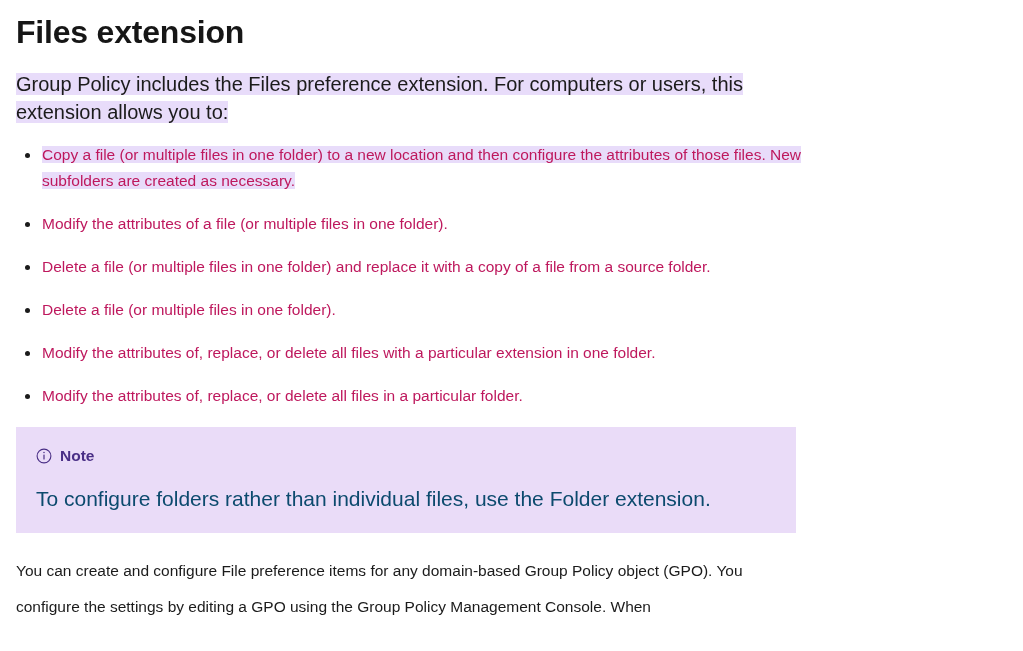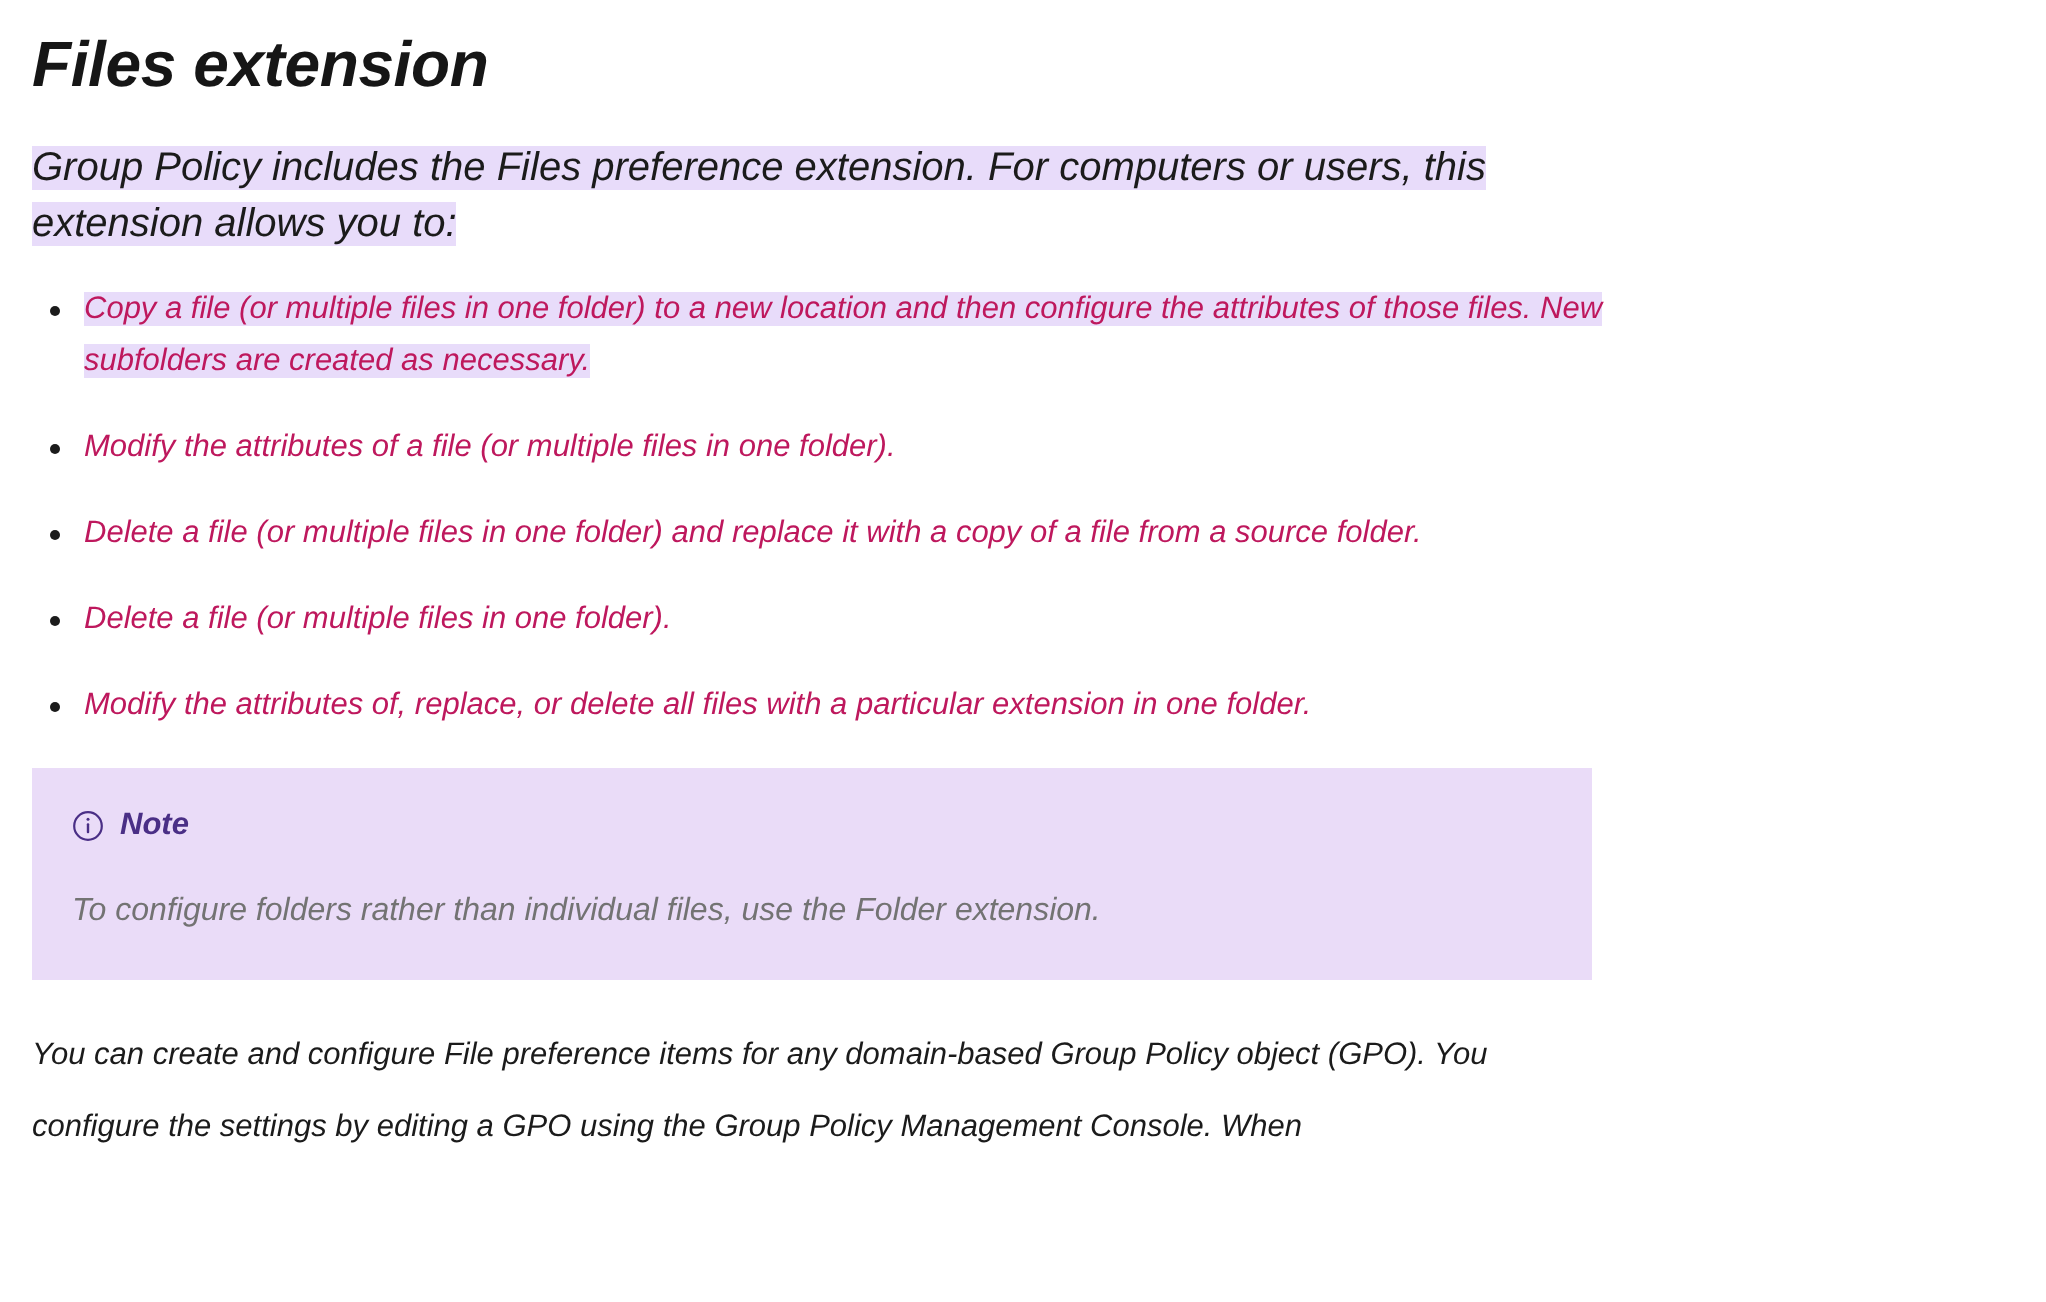--- a/index.html
+++ b/index.html
@@ -14,21 +14,20 @@
     font-family: "Liberation Sans", sans-serif;
     color: #171717;
     -webkit-font-smoothing: antialiased;
   }
   .page {
     position: relative;
     width: 1023px;
     height: 651px;
     box-sizing: border-box;
     padding: 0 0 0 16px;
-    font-style: italic;
   }
   .doc-title {
     font-size: 32px;
     font-weight: 700;
     letter-spacing: -0.2px;
     line-height: 1.25;
     margin: 0;
     padding-top: 12px;
     color: #161616;
   }
@@ -87,23 +86,23 @@
   }
   .note-icon {
     display: inline-flex;
     width: 16px;
     height: 16px;
     align-items: center;
     justify-content: center;
   }
   .note-icon svg { display: block; }
   .note-body {
-    font-size: 16px;
+    font-size: 21px;
     line-height: 24px;
-    color: #737373;
+    color: #0c4a6e;
   }
   .closing {
     margin: 20px 0 0 0;
     font-size: 15.5px;
     line-height: 36px;
     max-width: 790px;
     color: #1b1b1b;
   }
 </style>
 </head>
@@ -114,20 +113,21 @@
   <h1 class="doc-title">Files extension</h1>
 
   <p class="intro"><span class="hl">Group Policy includes the Files preference extension. For computers or users, this extension allows you to:</span></p>
 
   <ul class="feature-list">
     <li><span class="hl">Copy a file (or multiple files in one folder) to a new location and then configure the attributes of those files. New subfolders are created as necessary.</span></li>
     <li><span>Modify the attributes of a file (or multiple files in one folder).</span></li>
     <li><span>Delete a file (or multiple files in one folder) and replace it with a copy of a file from a source folder.</span></li>
     <li><span>Delete a file (or multiple files in one folder).</span></li>
     <li><span>Modify the attributes of, replace, or delete all files with a particular extension in one folder.</span></li>
+    <li><span>Modify the attributes of, replace, or delete all files in a particular folder.</span></li>
   </ul>
 
   <div class="note-box">
     <div class="note-head">
       <span class="note-icon">
         <svg width="16" height="16" viewBox="0 0 16 16" aria-hidden="true">
           <circle cx="8" cy="8" r="6.9" fill="none" stroke="#4a2f86" stroke-width="1.1"></circle>
           <circle cx="8" cy="4.6" r="0.75" fill="#4a2f86"></circle>
           <rect x="7.4" y="6.6" width="1.2" height="5" rx="0.5" fill="#4a2f86"></rect>
         </svg>

